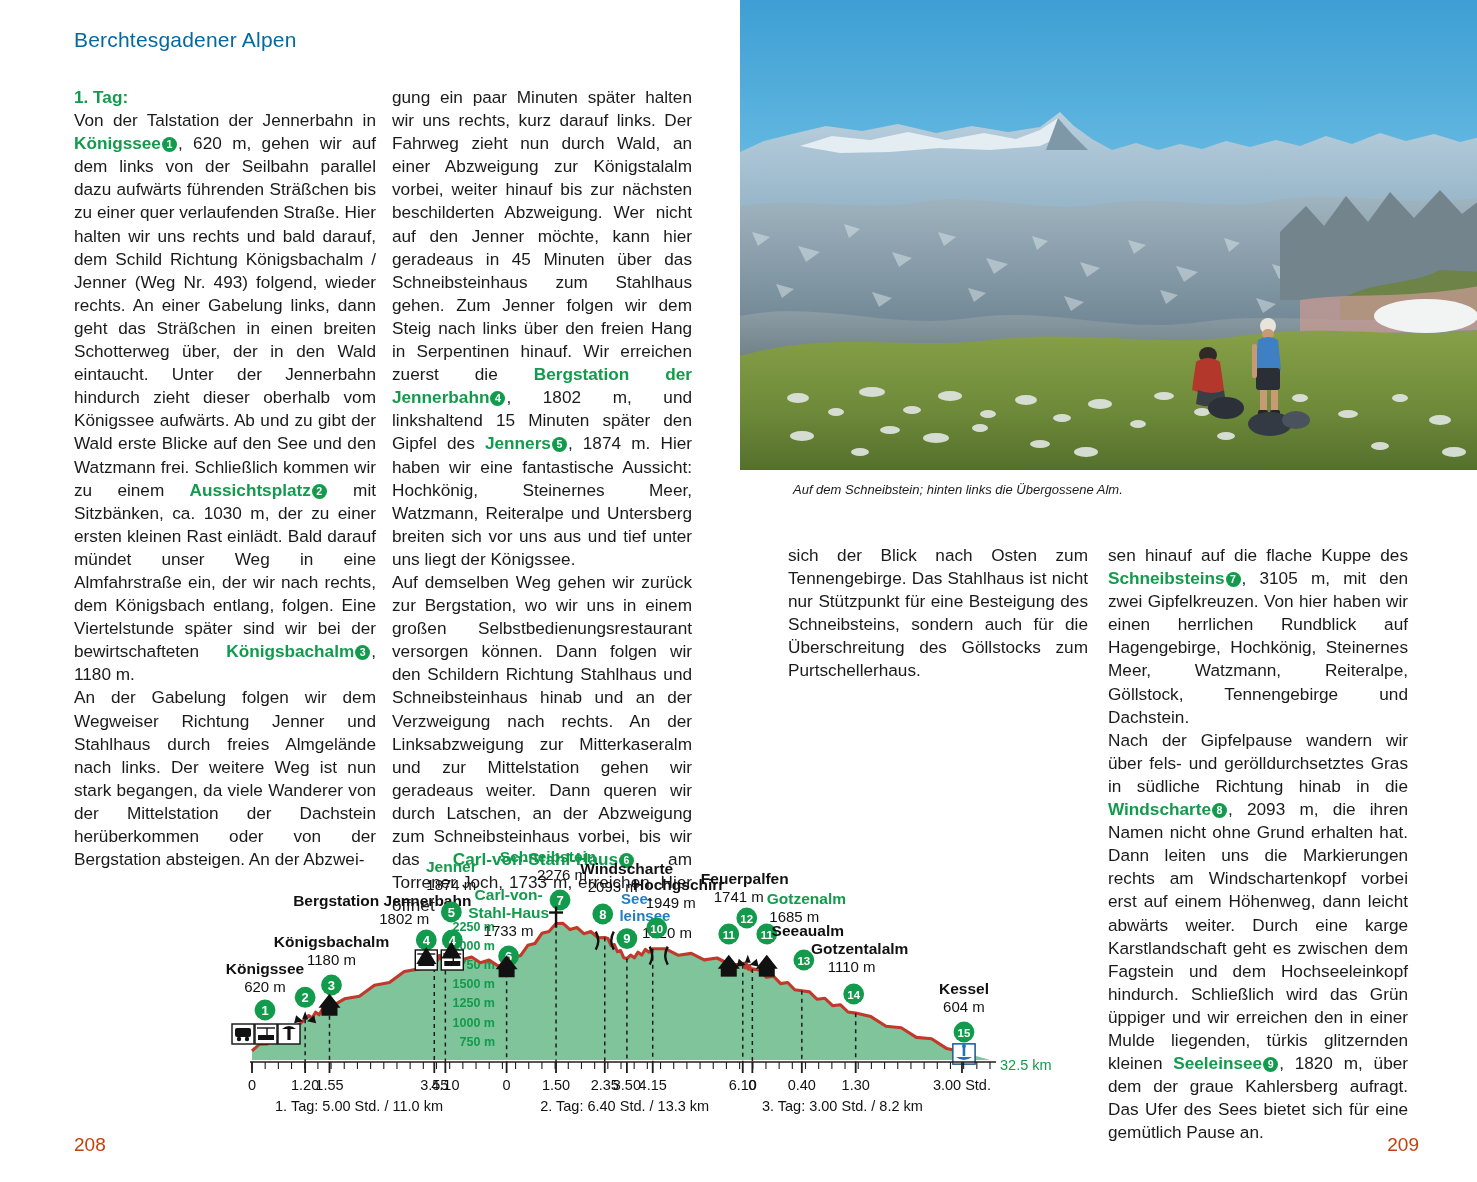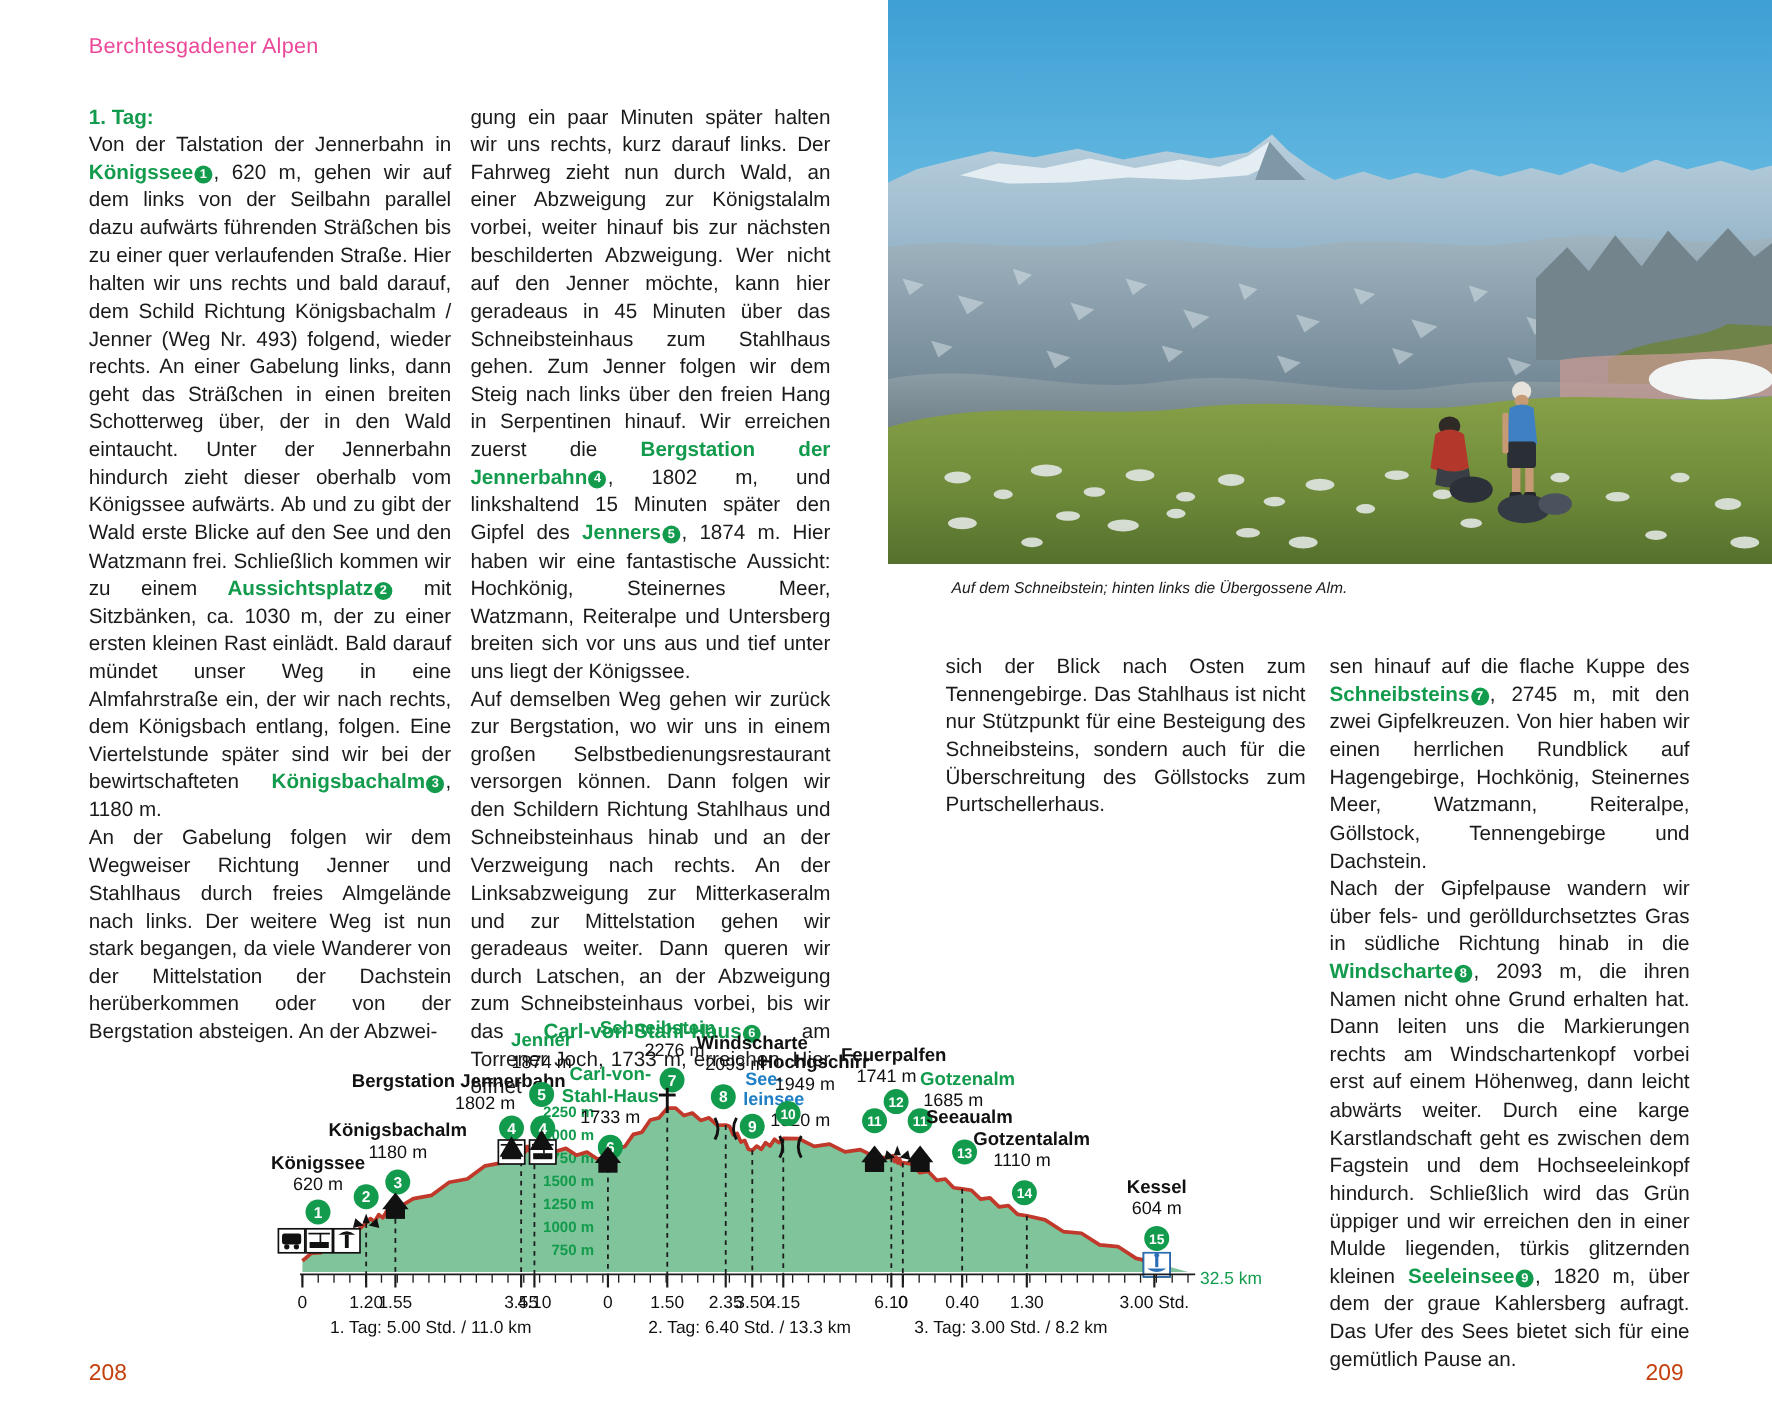--- a/index.html
+++ b/index.html
@@ -6,21 +6,21 @@
   body{
     width:1477px;height:1182px;background:#ffffff;
     font-family:"Liberation Sans", sans-serif;
     color:#1a1a1a;position:relative;overflow:hidden;
   }
   .page{position:absolute;inset:0;}
 
   
   .runhead{
     position:absolute;left:74px;top:28px;
-    font-size:18px;color:#ec4899;letter-spacing:.2px;
+    font-size:21px;color:#0369a1;letter-spacing:.2px;
   }
 
   
   .col{position:absolute;font-size:17.2px;line-height:23.1px;text-align:justify;
        -webkit-hyphens:none;hyphens:none;margin-top:24px;}
   .col p{margin:0;}
   .daylabel{color:#129b4c;font-weight:bold;}
   .poi{color:#129b4c;font-weight:bold;}
   .num{
     display:inline-block;width:15px;height:15px;border-radius:50%;
@@ -42,21 +42,21 @@
     font-size:13px;font-style:italic;color:#1a1a1a;
   }
 
   
   .profile{position:absolute;left:190px;top:842px;width:860px;height:270px;}
   .profile svg{display:block;overflow:visible;}
 
   
   .folio{position:absolute;bottom:26px;font-size:19px;color:#c2410c;}
   .folio.left{left:74px;}
-  .folio.right{right:74px;margin-left:28px;}
+  .folio.right{right:58px;margin-left:28px;}
 </style>
 </head>
 <body>
 
 <div class="page">
 
   <div class="runhead">Berchtesgadener Alpen</div>
 
   <div class="col" id="col1">
     <p>
@@ -209,21 +209,21 @@
   </div>
 
   <div class="caption">Auf dem Schneibstein; hinten links die Übergossene Alm.</div>
 
   <div class="col" id="col3">
     <p>sich der Blick nach Osten zum Tennengebirge. Das Stahlhaus ist nicht nur Stützpunkt für eine Besteigung des Schneibsteins, sondern auch für die Überschreitung des Göllstocks zum Purtschellerhaus.</p>
   </div>
 
   <div class="col" id="col4">
     <p>
-      <span>sen hinauf auf die flache Kuppe des </span><span class="poi">Schneibsteins</span><span class="num">7</span><span>, 2745 m, mit den zwei Gipfelkreuzen. Von hier haben wir einen herrlichen Rundblick auf Hagengebirge, Hochkönig, Steinernes Meer, Watzmann, Reiteralpe, Göllstock, Tennengebirge und Dachstein.</span>
+      <span>sen hinauf auf die flache Kuppe des </span><span class="poi">Schneibsteins</span><span class="num">7</span><span>, 3105 m, mit den zwei Gipfelkreuzen. Von hier haben wir einen herrlichen Rundblick auf Hagengebirge, Hochkönig, Steinernes Meer, Watzmann, Reiteralpe, Göllstock, Tennengebirge und Dachstein.</span>
     </p>
     <p>
       <span>Nach der Gipfelpause wandern wir über fels- und gerölldurchsetztes Gras in südliche Richtung hinab in die </span><span class="poi">Windscharte</span><span class="num">8</span><span>, 2093 m, die ihren Namen nicht ohne Grund erhalten hat. Dann leiten uns die Markierungen rechts am Windschartenkopf vorbei erst auf einem Höhenweg, dann leicht abwärts weiter. Durch eine karge Karstlandschaft geht es zwischen dem Fagstein und dem Hochseeleinkopf hindurch. Schließlich wird das Grün üppiger und wir erreichen den in einer Mulde liegenden, türkis glitzernden kleinen </span><span class="poi">Seeleinsee</span><span class="num">9</span><span>, 1820 m, über dem der graue Kahlersberg aufragt. Das Ufer des Sees bietet sich für eine gemütlich Pause an.</span>
     </p>
   </div>
 
   <div class="profile">
     <svg id="profile-svg" width="860" height="270" viewBox="0 0 860 270" xmlns="http://www.w3.org/2000/svg">
         <path d="M62.0,208.8 L62.0,208.8 L69.6,202.2 L77.2,201.9 L84.8,193.2 L92.4,192.9 L100.0,184.2 L107.5,183.9 L115.1,177.3 L118.6,173.5 L122.1,176.1 L125.6,170.2 L129.1,172.8 L132.5,166.9 L136.0,169.5 L139.5,165.7 L154.5,156.8 L169.4,154.2 L184.4,143.2 L199.4,140.5 L214.3,129.5 L229.3,126.9 L244.3,118.0 L245.9,115.1 L247.4,118.5 L249.0,113.5 L250.6,116.9 L252.2,111.9 L253.8,115.3 L255.4,112.4 L264.1,111.9 L272.9,117.6 L281.6,115.0 L290.4,120.7 L299.1,118.1 L307.9,123.8 L316.6,123.3 L323.7,115.2 L330.7,113.4 L337.8,103.3 L344.9,101.5 L351.9,91.3 L359.0,89.6 L366.1,81.5 L373.0,81.4 L380.0,87.6 L386.9,85.5 L393.9,91.7 L400.8,89.5 L407.8,95.7 L414.8,95.6 L417.9,96.5 L421.1,103.7 L424.3,102.5 L427.4,109.7 L430.6,108.5 L433.7,115.7 L436.9,116.6 L440.6,113.1 L444.3,115.8 L448.0,110.2 L451.7,113.0 L455.4,107.4 L459.0,110.2 L462.7,106.7 L475.6,106.8 L488.5,113.3 L501.3,111.4 L514.2,117.9 L527.0,116.0 L539.9,122.5 L552.8,122.6 L554.1,121.2 L555.5,126.0 L556.9,122.4 L558.3,127.2 L559.6,123.6 L561.0,128.4 L562.4,126.9 L569.4,128.0 L576.5,135.3 L583.6,134.2 L590.6,141.6 L597.7,140.5 L604.7,147.8 L611.8,148.8 L619.5,149.9 L627.2,157.3 L634.9,156.3 L642.6,163.7 L650.3,162.7 L658.0,170.0 L665.7,171.1 L680.9,174.6 L696.0,184.3 L711.2,185.7 L726.4,195.4 L741.6,196.8 L756.8,206.6 L772.0,210.0 L800,218 L62,218 Z" fill="#7fc49a"></path>
         <text x="305" y="88.5263157894737" fill="#129b4c" font-size="12.5" font-family="&quot;Liberation Sans&quot;, sans-serif" font-weight="bold" text-anchor="end">2250 m</text>

